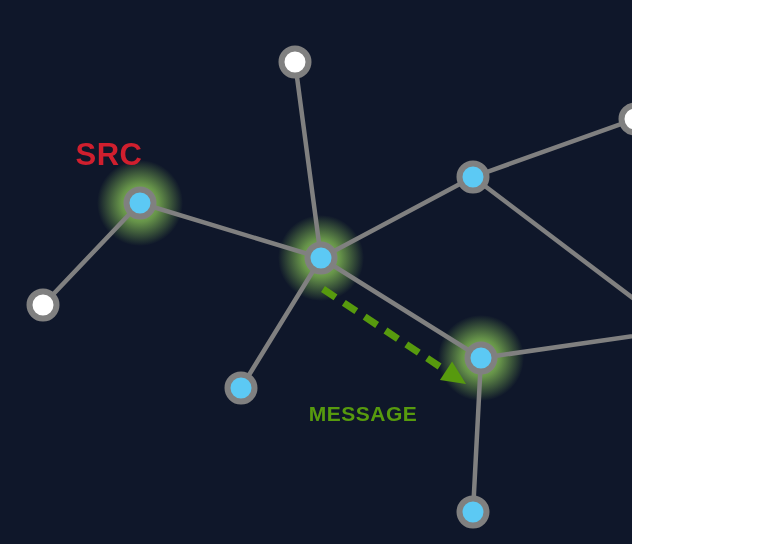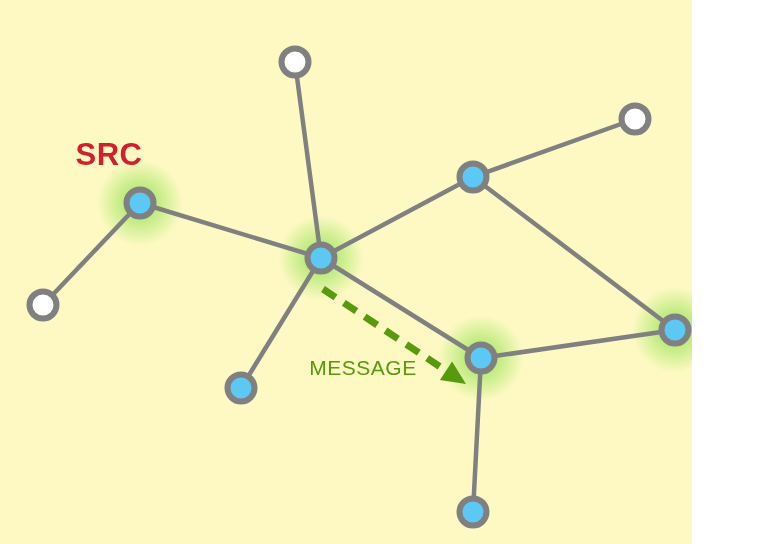--- a/index.html
+++ b/index.html
@@ -1,41 +1,42 @@
 <!DOCTYPE html>
 <html><head>
 <meta charset="utf-8">
 <style>
   html, body { margin: 0; padding: 0; }
   body { font-family: "Liberation Sans", sans-serif; background: #ffffff; }
   .stage {
     position: relative;
-    width: 692px;
+    width: 632px;
     height: 544px;
-    background: #fef9c3;
+    background: #0f172a;
     overflow: hidden;
   }
   .stage svg { position: absolute; left: 0; top: 0; }
   .node-label {
     position: absolute;
     transform: translate(-50%, -50%);
     font-size: 31px;
     font-weight: 600;
     letter-spacing: 0.5px;
     white-space: nowrap;
     user-select: none;
   }
   .message-label {
     position: absolute;
     transform: translate(-50%, -50%);
     font-size: 21px;
-    font-weight: 400;
+    font-weight: 700;
     letter-spacing: 0.5px;
     white-space: nowrap;
     user-select: none;
+    margin-top: 46px;
   }
 </style>
 </head>
 <body>
 
 <div class="stage">
   <svg id="graph" width="776" height="544" viewBox="0 0 776 544">
       <defs>
         <radialGradient id="glowGrad">
           <stop offset="0" stop-color="#9fe45e" stop-opacity="0.95"></stop>

